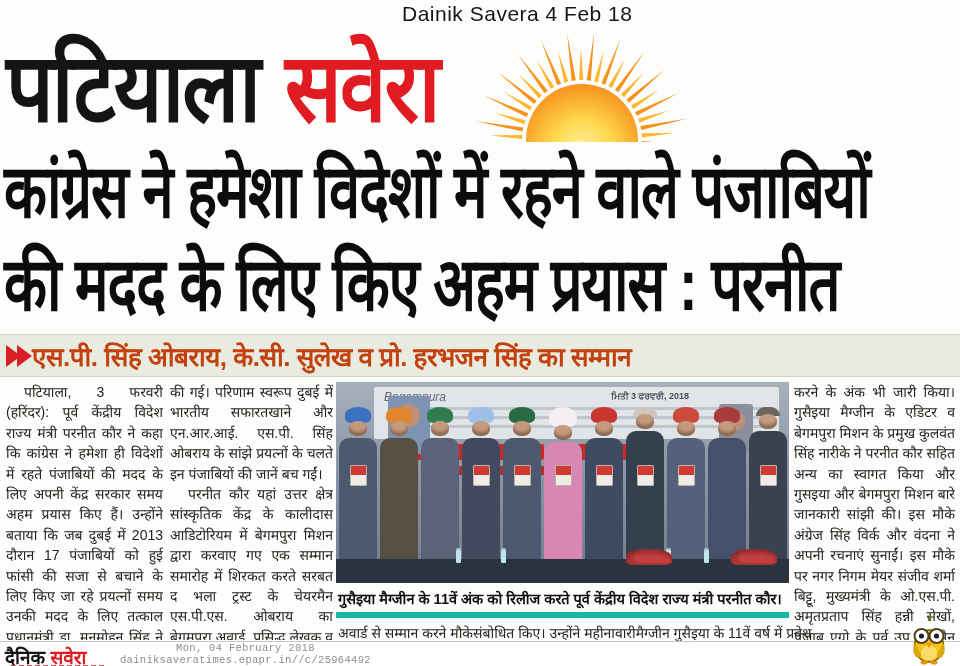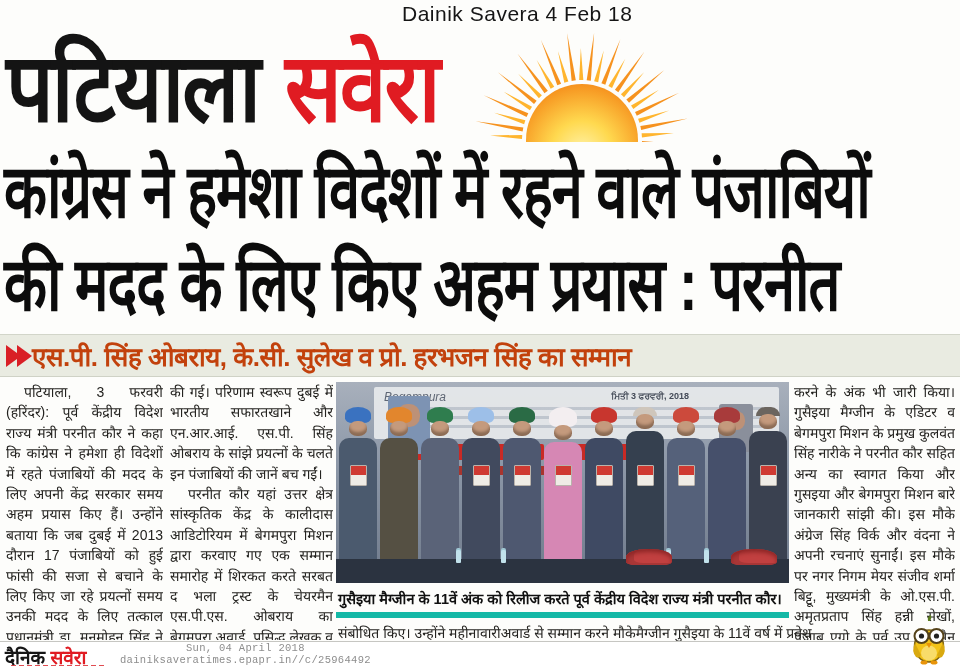--- a/index.html
+++ b/index.html
@@ -257,39 +257,39 @@
       <div class="table-strip" id="table"></div>
     <div class="bottle" style="left: 120px;"></div>
         <div class="bottle" style="left: 165px;"></div>
         <div class="bottle" style="left: 330px;"></div>
         <div class="bottle" style="left: 368px;"></div>
         <div class="bouquet" style="left: 290px;"></div>
         <div class="bouquet" style="left: 395px;"></div>
       </div>
     <div class="caption">गुसैइया मैग्जीन के 11वें अंक को रिलीज करते पूर्व केंद्रीय विदेश राज्य मंत्री परनीत कौर।</div>
     <div class="cont-row">
+      <span>अवार्ड से सम्मान करने मौके</span>
       <span>संबोधित किए। उन्होंने महीनावारी</span>
-      <span>अवार्ड से सम्मान करने मौके</span>
       <span>मैग्जीन गुसैइया के 11वें वर्ष में प्रवेश</span>
     </div>
   </div>
 
   <div class="col col3 bodytext">
     <p>करने के अंक भी जारी किया। गुसैइया मैग्जीन के एडिटर व बेगमपुरा मिशन के प्रमुख कुलवंत सिंह नारीके ने परनीत कौर सहित अन्य का स्वागत किया और गुसइया और बेगमपुरा मिशन बारे जानकारी सांझी की। इस मौके अंग्रेज सिंह विर्क और वंदना ने अपनी रचनाएं सुनाईं। इस मौके पर नगर निगम मेयर संजीव शर्मा बिट्टू, मुख्यमंत्री के ओ.एस.पी. अमृतप्रताप सिंह हन्नी सेखों, पंजाब एग्रो के पूर्व उप चेयरमैन संजीव गर्ग, कांग्रेस के शहरी उप प्रधान सतिंदर संधू, आयकर विभाग के पूर्व कमीशन डा. जगतार सिंह हाजिर थे।</p>
   </div>
 
   <div class="footer">
     <div class="flogo">
       <span class="fsun"></span>
       <span class="fl-black">दैनिक</span>
       <span class="fl-red">सवेरा</span>
       <span class="ftagline"></span>
     </div>
     <div class="fmeta">
-      <div>Sun, 04 April 2018</div>
+      <div>Mon, 04 February 2018</div>
       <div>dainiksaveratimes.epapr.in//c/25964492</div>
     </div>
   </div>
 
   <svg class="owl" viewBox="0 0 46 50">
     <path d="M22 6 q-1 -5 3 -6 q1 3 -1 6 Z" fill="#5a7a1e"></path>
     <ellipse cx="23" cy="31" rx="14.5" ry="16" fill="#f2c318" stroke="#7a6012" stroke-width="1.5"></ellipse>
     <path d="M9 28 q-4 8 1 14 q4 2 5 -2 Z" fill="#d9a90f"></path>
     <path d="M37 28 q4 8 -1 14 q-4 2 -5 -2 Z" fill="#d9a90f"></path>
     <ellipse cx="23" cy="38" rx="8" ry="7.5" fill="#f8dc6a"></ellipse>

